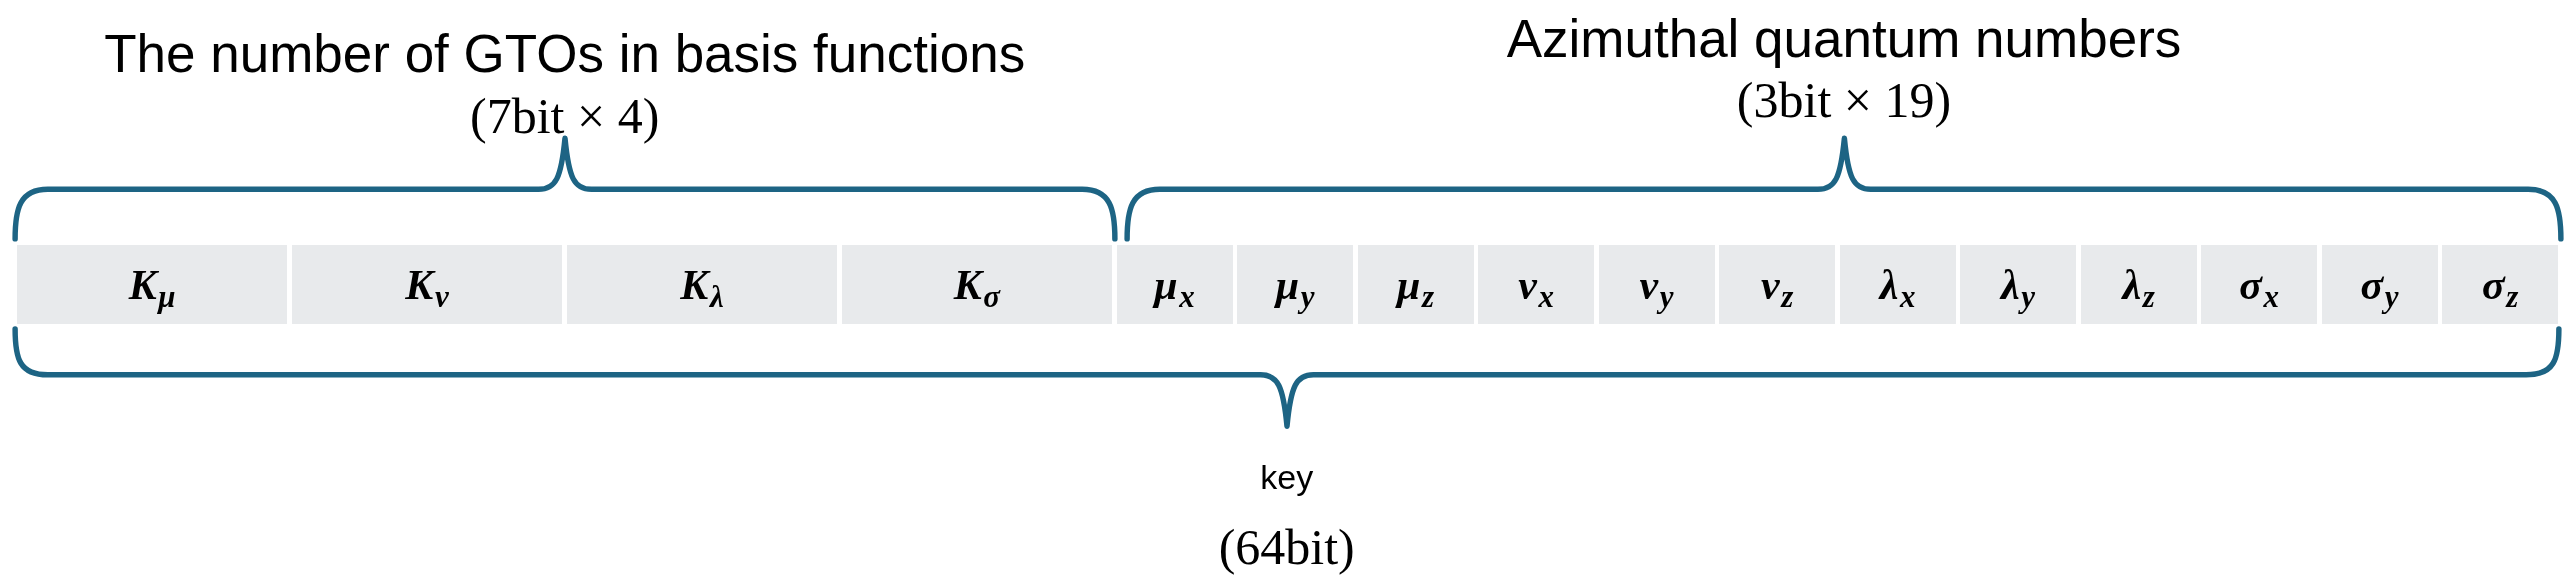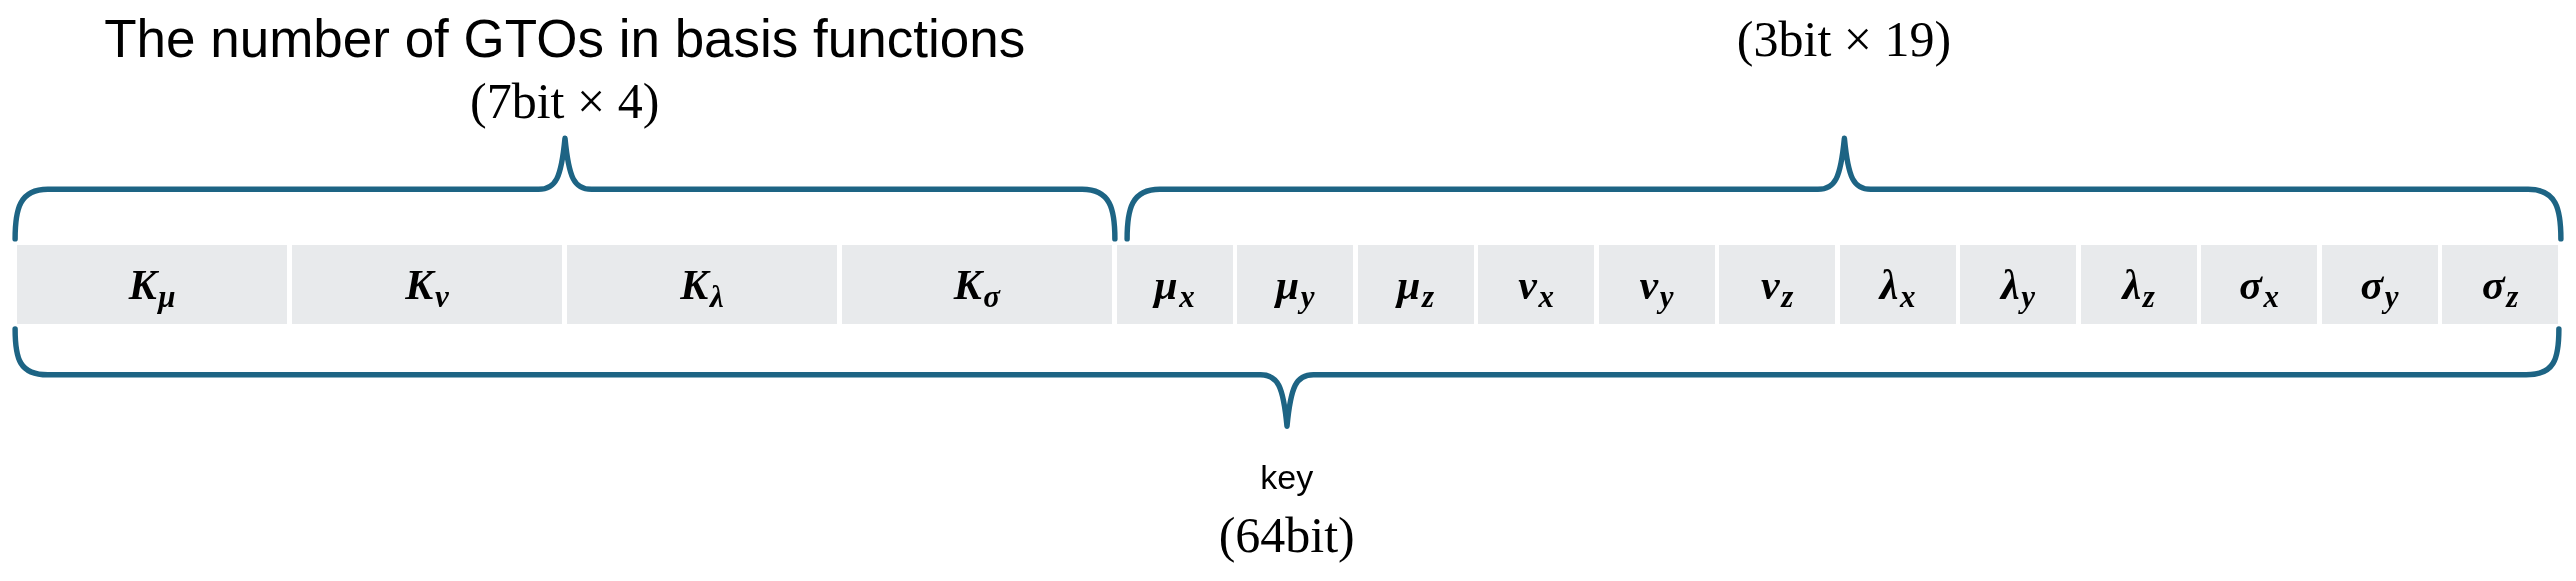--- a/index.html
+++ b/index.html
@@ -22,25 +22,25 @@
   
   .grouplabel { position: absolute; text-align: center; }
   .grouplabel .l1 {
     font-family: "Liberation Sans", "DejaVu Sans", sans-serif;
     font-size: 53px; line-height: 61px;
   }
   .grouplabel .l2 {
     font-family: "Liberation Serif", "DejaVu Serif", serif;
     font-size: 50px; line-height: 54px; margin-top: 4.7px; text-align: center;
   }
-  #lbl-gto { left: 11.7px; top: 8px; width: 1106px; }
+  #lbl-gto { left: 11.7px; top: 23px; width: 1106px; }
   #lbl-az  { left: 1124px; top: 7.8px; width: 1440px; }
   #lbl-key { left: 11.7px; top: 448px; width: 2550px; }
   #lbl-key .l1 { font-size: 34px; line-height: 59px; }
-  #lbl-key .l2 { margin-top: 0; line-height: 56px; }
+  #lbl-key .l2 { margin-top: 12px; line-height: 56px; }
 
   
   svg.brace { position: absolute; overflow: visible; }
   svg.brace path {
     fill: none;
     stroke: var(--brace);
     stroke-width: 7;
     stroke-linecap: round;
     stroke-linejoin: round;
   }
@@ -86,20 +86,21 @@
 <body>
 
 <div class="canvas">
 
   <div class="grouplabel" id="lbl-gto">
     <div class="l1">The number of GTOs in basis functions</div>
     <div class="l2">(7bit × 4)</div>
   </div>
 
   <div class="grouplabel" id="lbl-az">
+    <div class="l1">Azimuthal quantum numbers</div>
     <div class="l2">(3bit × 19)</div>
   </div>
 
   <svg class="brace" id="brace-gto" viewBox="0 0 1422 142" preserveAspectRatio="none" aria-hidden="true">
     <path d="M 4 138 C 4 99 10 74 46 74 L 677 74 C 699 74 706 60 711 8 C 716 60 723 74 745 74 L 1376 74 C 1412 74 1418 99 1418 138"></path>
   </svg>
 
   <svg class="brace" id="brace-az" viewBox="0 0 1851 142" preserveAspectRatio="none" aria-hidden="true">
     <path d="M 4 138 C 4 99 10 74 46 74 L 892 74 C 914 74 921 60 926 8 C 931 60 938 74 960 74 L 1805 74 C 1841 74 1847 99 1847 138"></path>
   </svg>

